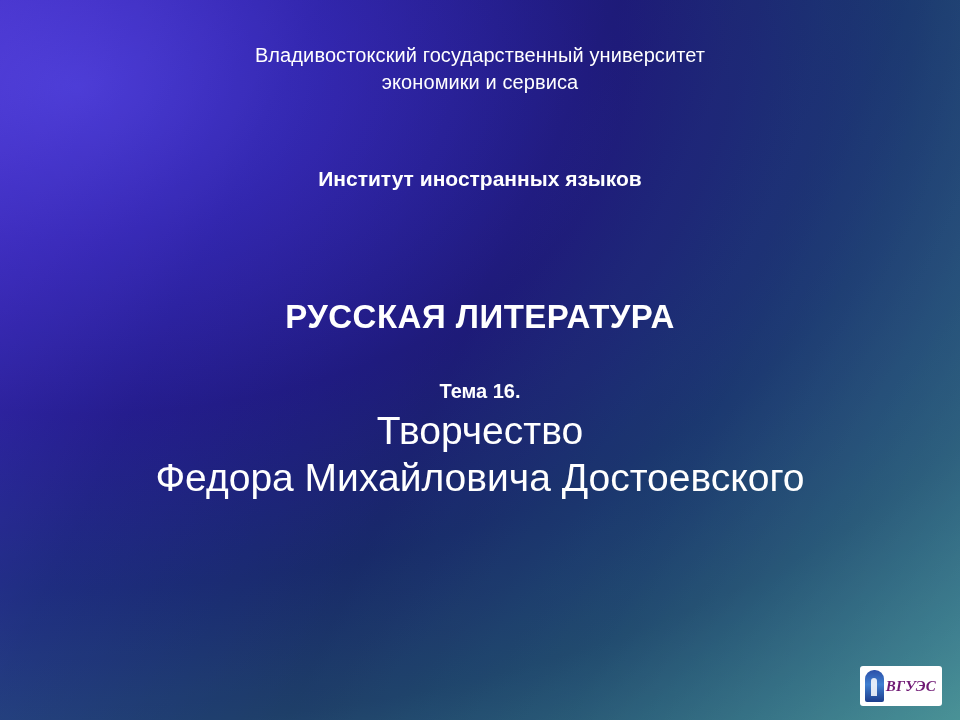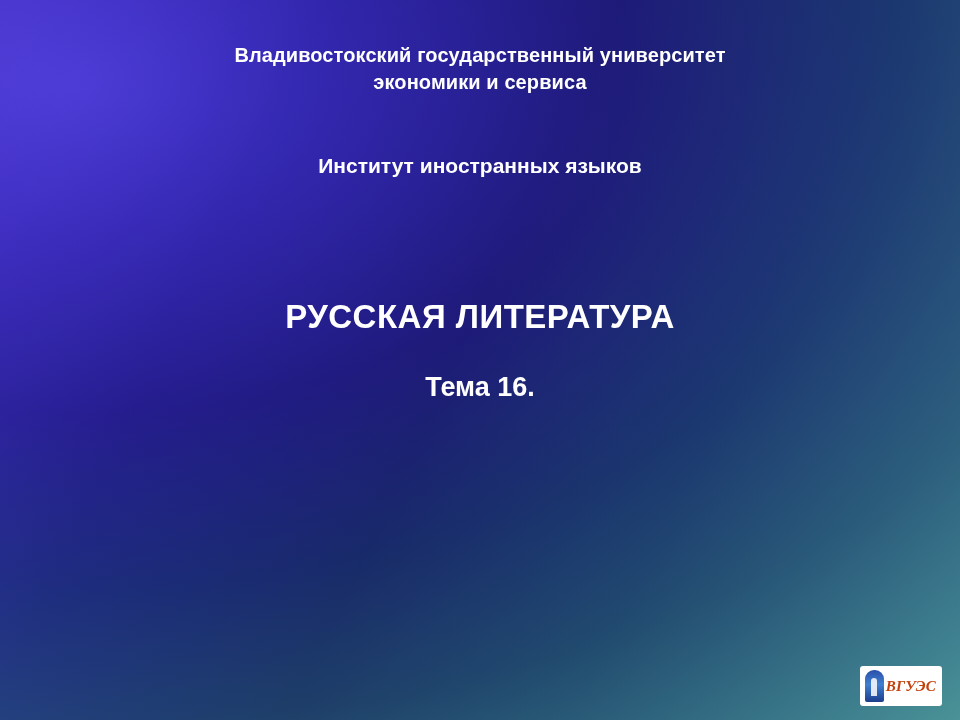--- a/index.html
+++ b/index.html
@@ -37,49 +37,49 @@
     height: 100%;
     text-align: center;
     color: #ffffff;
   }
   .org {
     position: absolute;
     top: 42px;
     left: 0;
     right: 0;
     font-size: 20px;
-    font-weight: bold;
+    font-weight: normal;
     line-height: 1.35;
     letter-spacing: 0.1px;
   }
   .dept {
     position: absolute;
-    top: 151px;
+    top: 164px;
     left: 0;
     right: 0;
     font-size: 21px;
     font-weight: bold;
     line-height: 1.45;
   }
   .course {
     position: absolute;
     top: 270px;
     left: 0;
     right: 0;
     font-size: 33px;
     font-weight: bold;
     letter-spacing: 0.5px;
     margin-top: 28px;
   }
   .topic-number {
     position: absolute;
-    top: 372px;
+    top: 380px;
     left: 0;
     right: 0;
-    font-size: 27px;
+    font-size: 20px;
     font-weight: bold;
   }
   .topic-title {
     position: absolute;
     top: 408px;
     left: 0;
     right: 0;
     font-size: 39px;
     font-weight: normal;
     line-height: 1.2;
@@ -125,21 +125,21 @@
     height: 18px;
     background: #ffffff;
     opacity: 0.85;
     border-radius: 3px 3px 0 0;
   }
   .logo-text {
     font-family: "Liberation Serif", serif;
     font-style: italic;
     font-weight: bold;
     font-size: 15px;
-    color: #c2410c;
+    color: #701a75;
     letter-spacing: 0.2px;
   }
 </style>
 </head>
 <body>
 
 <div class="slide">
   <div class="content">
 
     <div class="org">
@@ -148,20 +148,24 @@
     </div>
 
     <div class="dept">
       <div>Институт иностранных языков</div>
     </div>
 
     <div class="course">РУССКАЯ ЛИТЕРАТУРА</div>
 
     <div class="topic-number">Тема 16.</div>
 
+    <div class="topic-title">
+      <div>Творчество</div>
+      <div>Федора Михайловича Достоевского</div>
+    </div>
 
 
   </div>
 
   <div class="logo">
     <span class="logo-mark"></span>
     <span class="logo-text">ВГУЭС</span>
   </div>
 </div>
 

